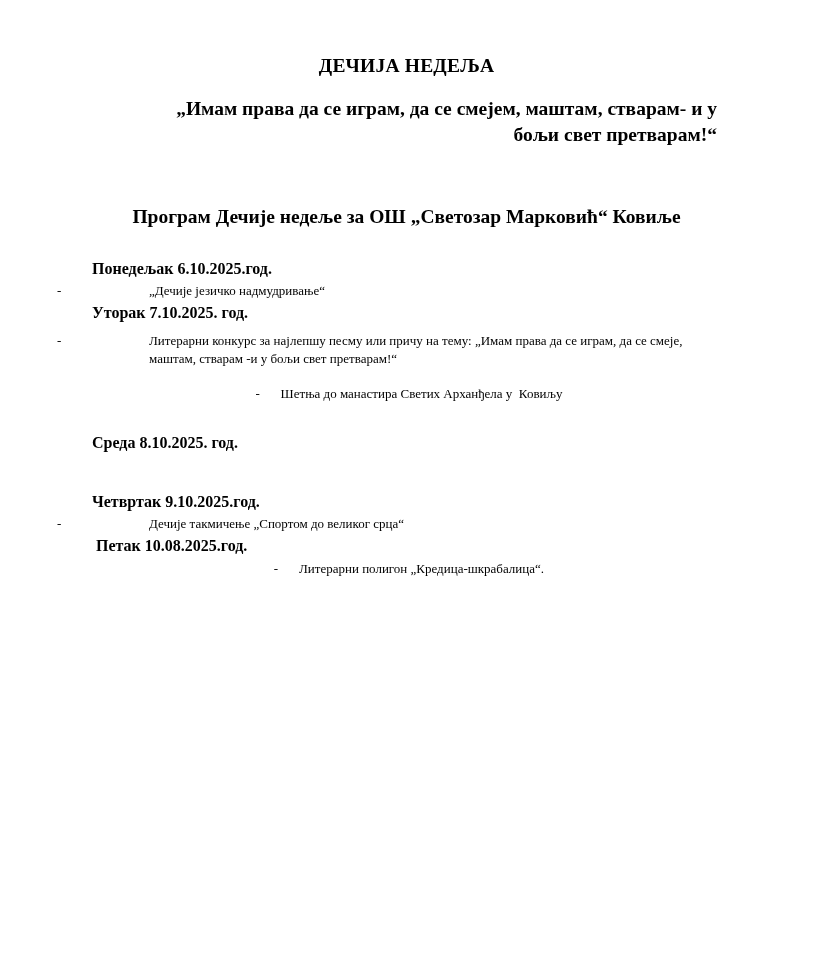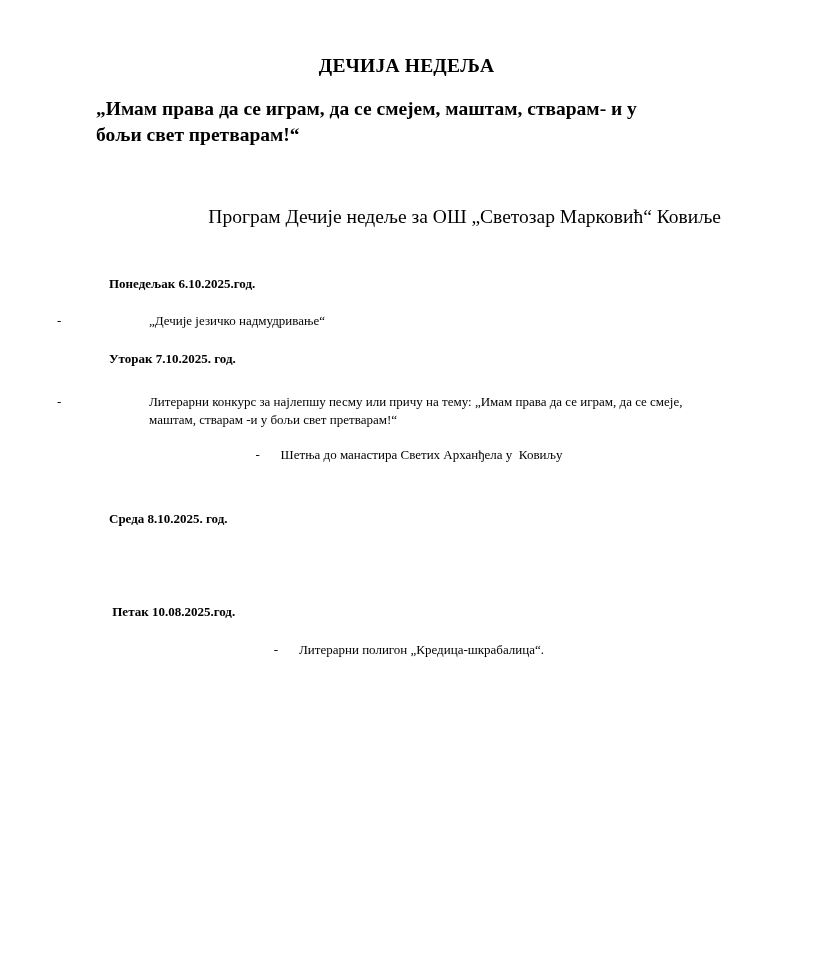--- a/index.html
+++ b/index.html
@@ -35,44 +35,44 @@
   .doc-subtitle {
     font-size: 19.5px;
     font-weight: bold;
     text-align: center;
     line-height: 1.0;
     margin: 0 0 20px 0;
   }
   .doc-motto {
     font-size: 19.5px;
     font-weight: bold;
-    text-align: left;
+    text-align: right;
     line-height: 1.38;
     margin: 0;
     padding: 0 4px;
   }
 
   
   .intro {
     font-size: 19.5px;
-    font-weight: normal;
-    text-align: right;
+    font-weight: bold;
+    text-align: center;
     margin: 56px 0 0 0;
     line-height: 1.2;
   }
 
   
   .day-section {
     margin: 0;
   }
   .day-heading {
-    font-size: 13px;
+    font-size: 16px;
     font-weight: bold;
     line-height: 1.2;
-    margin: 17px;
+    margin: 0;
     white-space: pre;
   }
   .items {
     list-style: none;
     margin: 0;
     padding: 0;
   }
   .item {
     font-size: 13px;
     font-weight: normal;
@@ -148,20 +148,27 @@
 
   <div class="gap-lg"></div>
 
   <section class="day-section">
     <h3 class="day-heading">Среда 8.10.2025. год.</h3>
     <div class="gap-sm"></div>
   </section>
 
   <div class="gap-lg"></div>
 
+  <section class="day-section">
+    <h3 class="day-heading">Четвртак 9.10.2025.год.</h3>
+    <div class="gap-xs"></div>
+    <ul class="items">
+      <li class="item dash-wide"><span class="dash">-</span><span class="txt">Дечије такмичење „Спортом до великог срца“</span></li>
+    </ul>
+  </section>
 
   <div class="gap-xs"></div>
 
   <section class="day-section">
     <h3 class="day-heading"> Петак 10.08.2025.год.</h3>
     <div class="gap-xs"></div>
     <ul class="items">
       <li class="item dash-tight"><span class="dash">-</span><span class="txt">Литерарни полигон „Кредица-шкрабалица“.</span></li>
     </ul>
   </section>

